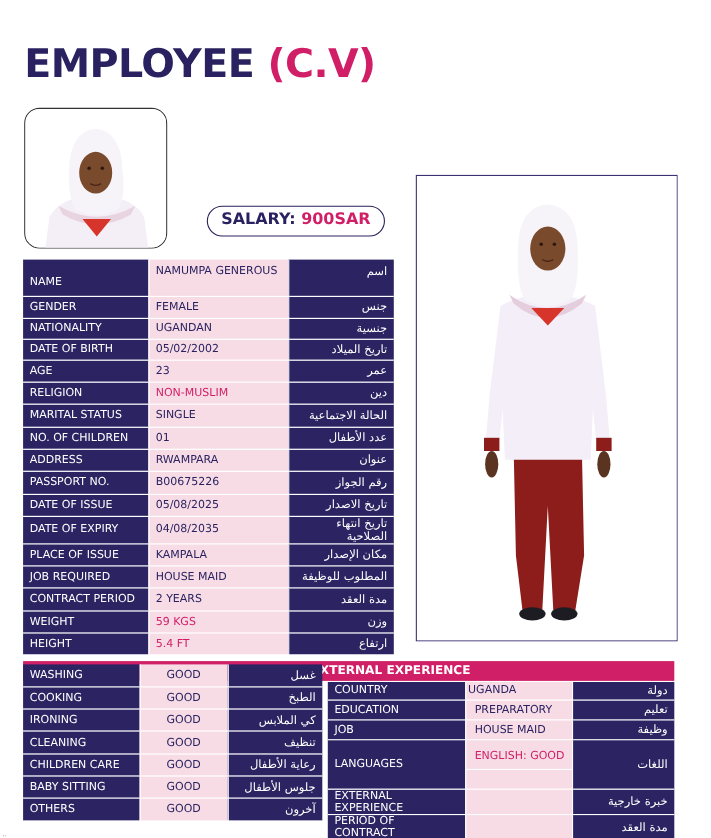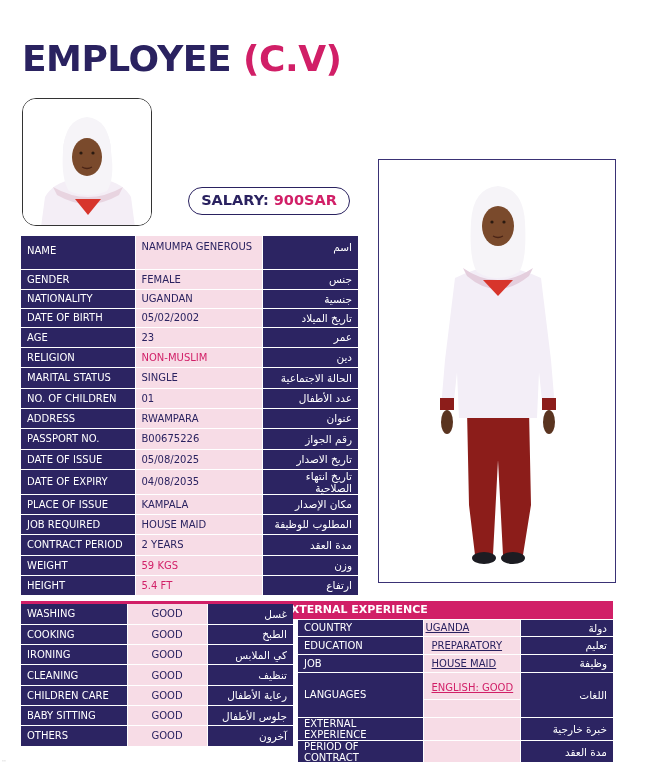--- a/index.html
+++ b/index.html
@@ -22,21 +22,21 @@
   .skills-head { position: absolute; left: 21px; top: 601px; width: 592px; height: 18px; background: #d11f67; color: #fff; font-weight: bold; font-size: 11px; text-align: center; line-height: 18px; }
   .skills { position: absolute; left: 21px; top: 604px; width: 272px; border-collapse: collapse; }
   .skills td { font-size: 10px; color: #fff; height: 20.3px; padding: 0 6px; border-bottom: 1.5px solid #fff; }
   .skills td.lbl { background: #2c2462; width: 106px; }
   .skills td.val { background: #f7dce6; color: #2a2260; width: 80px; text-align: center; border-left: 1.5px solid #fff; border-right: 1.5px solid #fff; margin-left: 44px; }
   .skills td.ar { background: #2c2462; text-align: right; direction: rtl; width: 86px; font-size: 10.5px; }
 
   .exp { position: absolute; left: 298px; top: 620px; width: 315px; border-collapse: collapse; }
   .exp td { font-size: 10px; color: #fff; padding: 0 6px; border-bottom: 1.5px solid #fff; }
   .exp td.lbl { background: #2c2462; width: 125px; }
-  .exp td.val { background: #f7dce6; color: #2a2260; width: 97px; border-left: 1.5px solid #fff; border-right: 1.5px solid #fff; padding-left: 8px; text-decoration: underline; }
+  .exp td.val { background: #f7dce6; color: #2a2260; width: 97px; border-left: 1.5px solid #fff; border-right: 1.5px solid #fff; padding-left: 8px; }
   .exp td.val.pink { color: #d11f67; }
   .exp td.ar { background: #2c2462; text-align: right; direction: rtl; width: 93px; font-size: 10.5px; }
   .lang-sub { display: block; height: 18px; line-height: 14px; }
   .lang-sub + .lang-sub { border-top: 1.5px solid #fff; margin: 0 -8px; }
   .phone { font-size: 11.5px; color: #111 !important; }
   .dots { position: absolute; left: 2px; top: 757px; font-size: 6px; color: #999; }
 </style>
 </head>
 <body>
 
@@ -89,21 +89,21 @@
     <ellipse cx="119" cy="66" rx="16" ry="20" fill="#7a4a2c"></ellipse>
     <circle cx="113" cy="62" r="1.6" fill="#2a1a10"></circle>
     <circle cx="125" cy="62" r="1.6" fill="#2a1a10"></circle>
     <path d="M114 76 Q119 79 124 76" stroke="#4a2416" stroke-width="1.3" fill="none"></path>
   </svg>
 </div>
 
 <table class="info">
   <tbody>
     <tr style="height:33px">
-      <td class="lbl" style="vertical-align:top;padding-top:9px">NAME</td>
+      <td class="lbl" style="vertical-align:top;padding-top:15px">NAME</td>
       <td class="val" style="vertical-align:top;padding-top:5px">NAMUMPA GENEROUS</td>
       <td class="ar" style="vertical-align:top;padding-top:5px">اسم</td>
     </tr>
     <tr style="height:20px">
       <td class="lbl">GENDER</td>
       <td class="val">FEMALE</td>
       <td class="ar">جنس</td>
     </tr>
     <tr style="height:19px">
       <td class="lbl">NATIONALITY</td>

